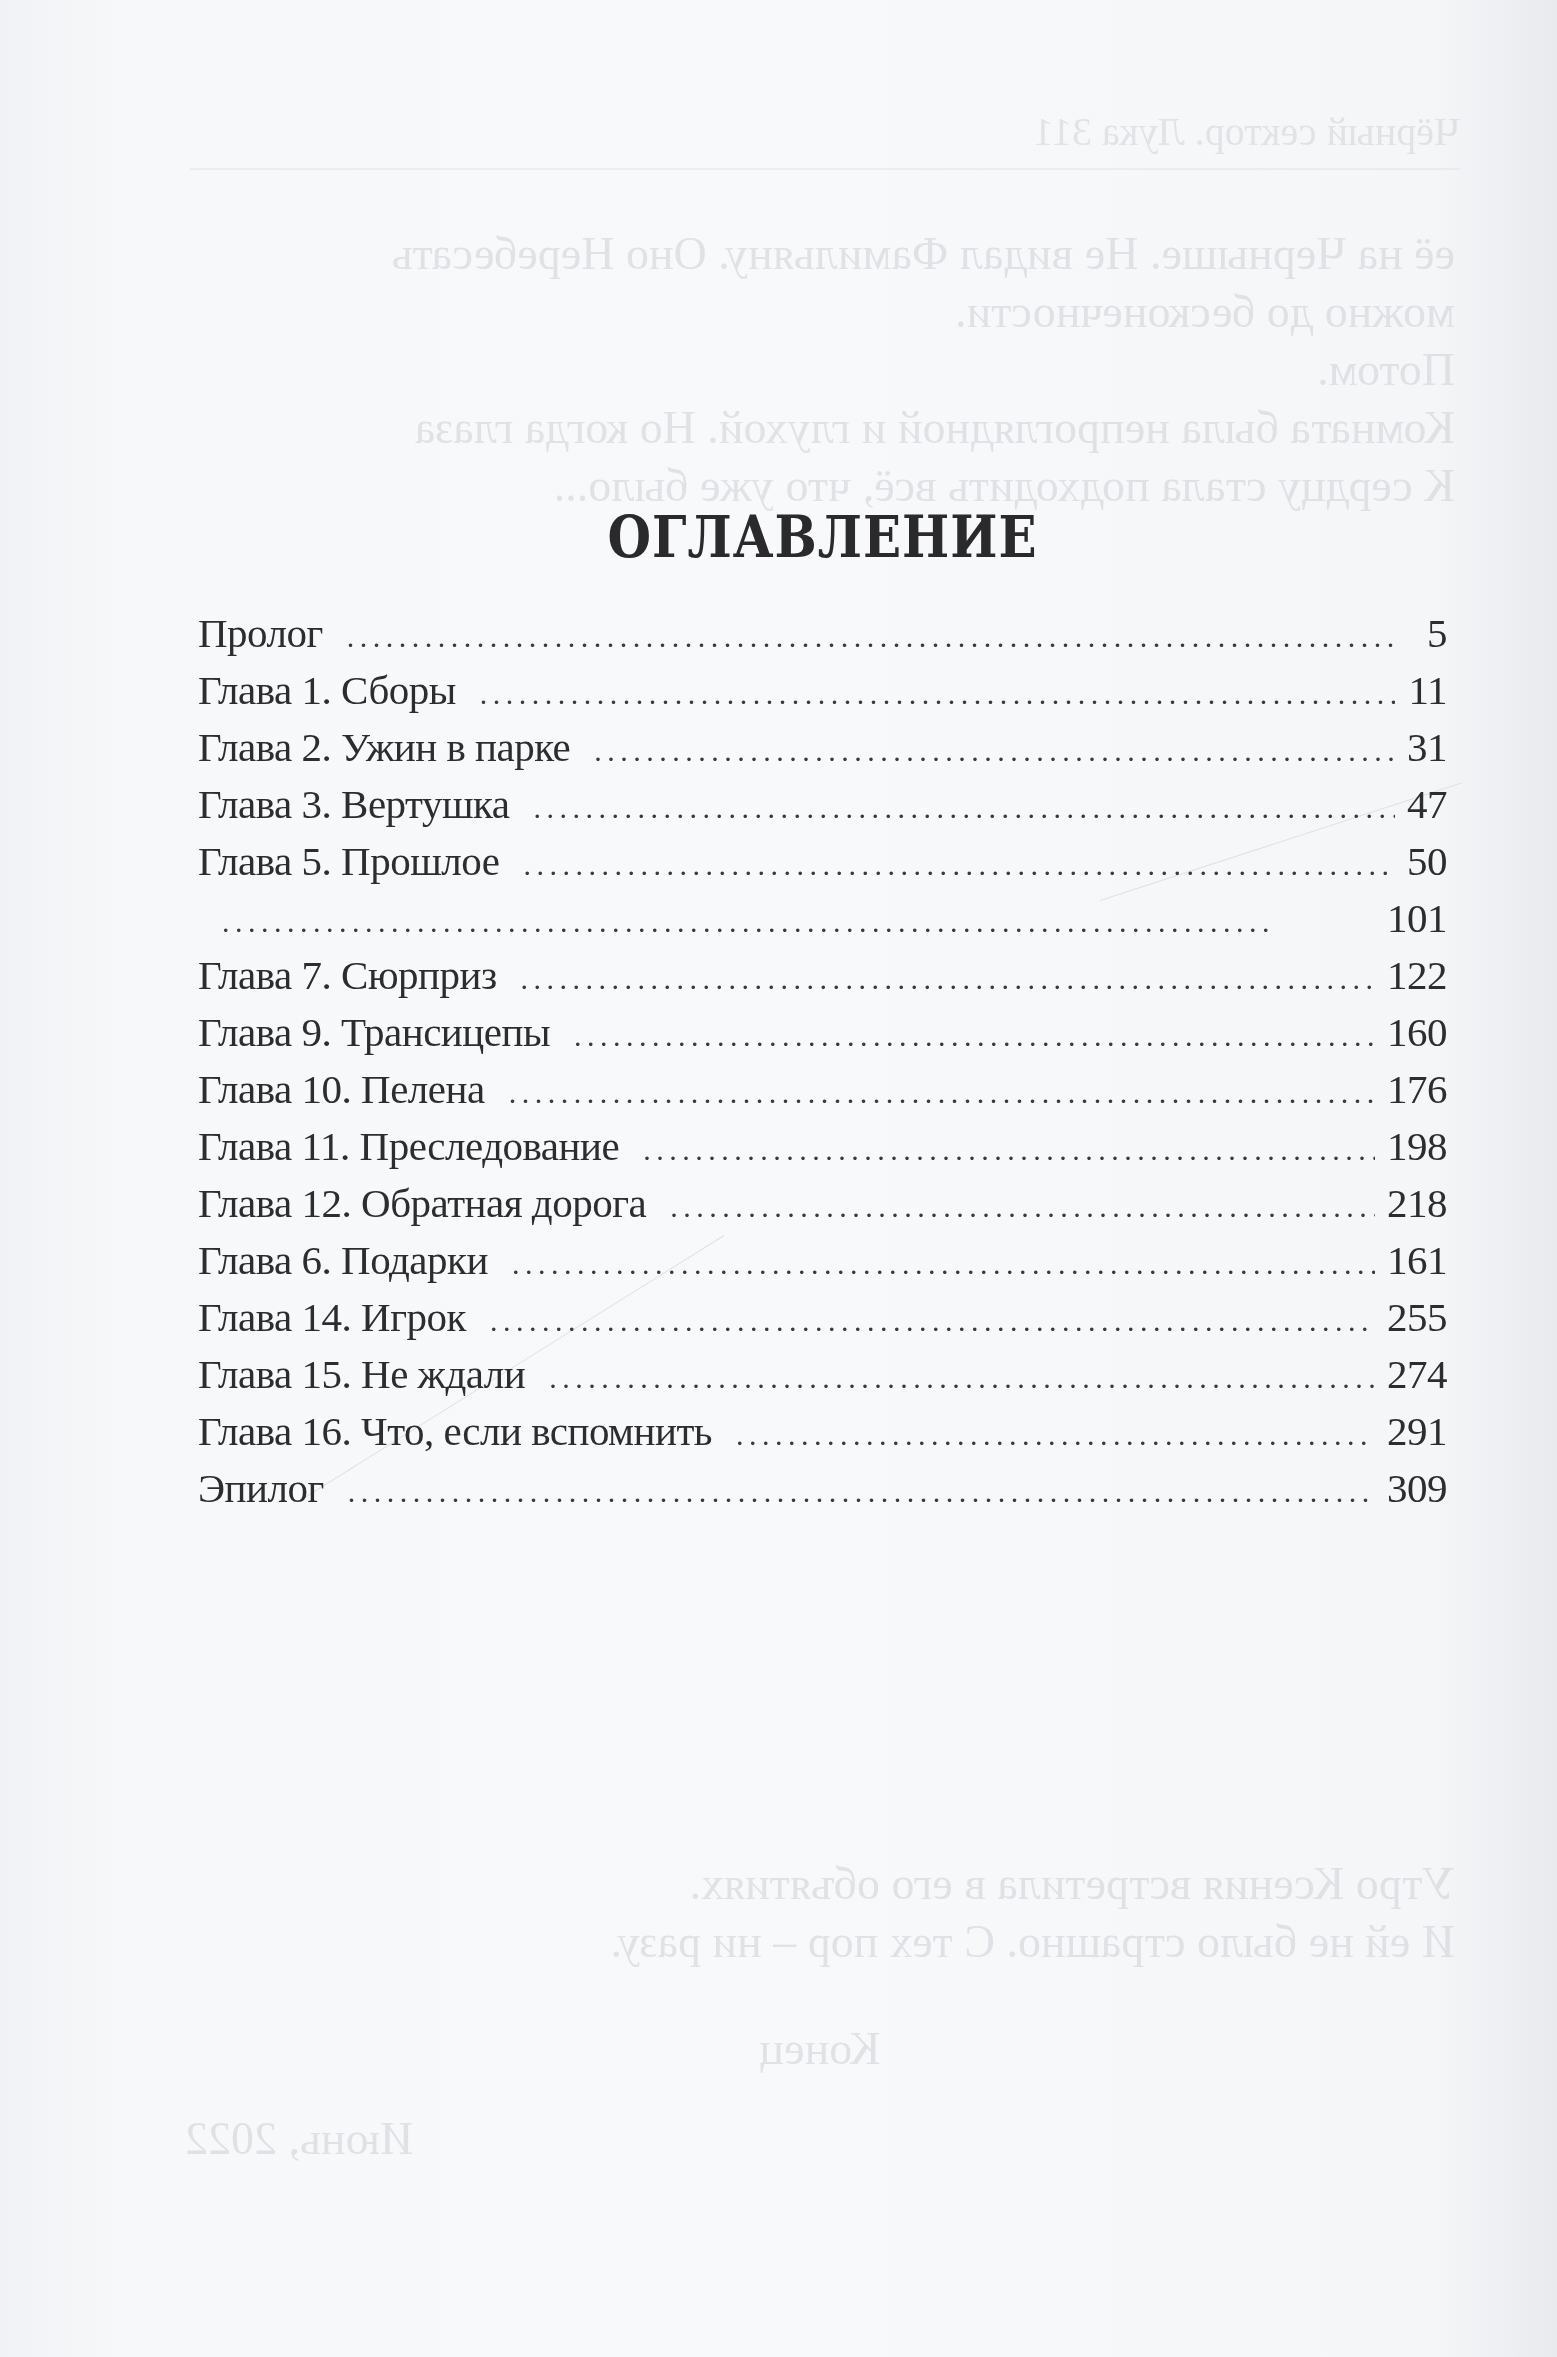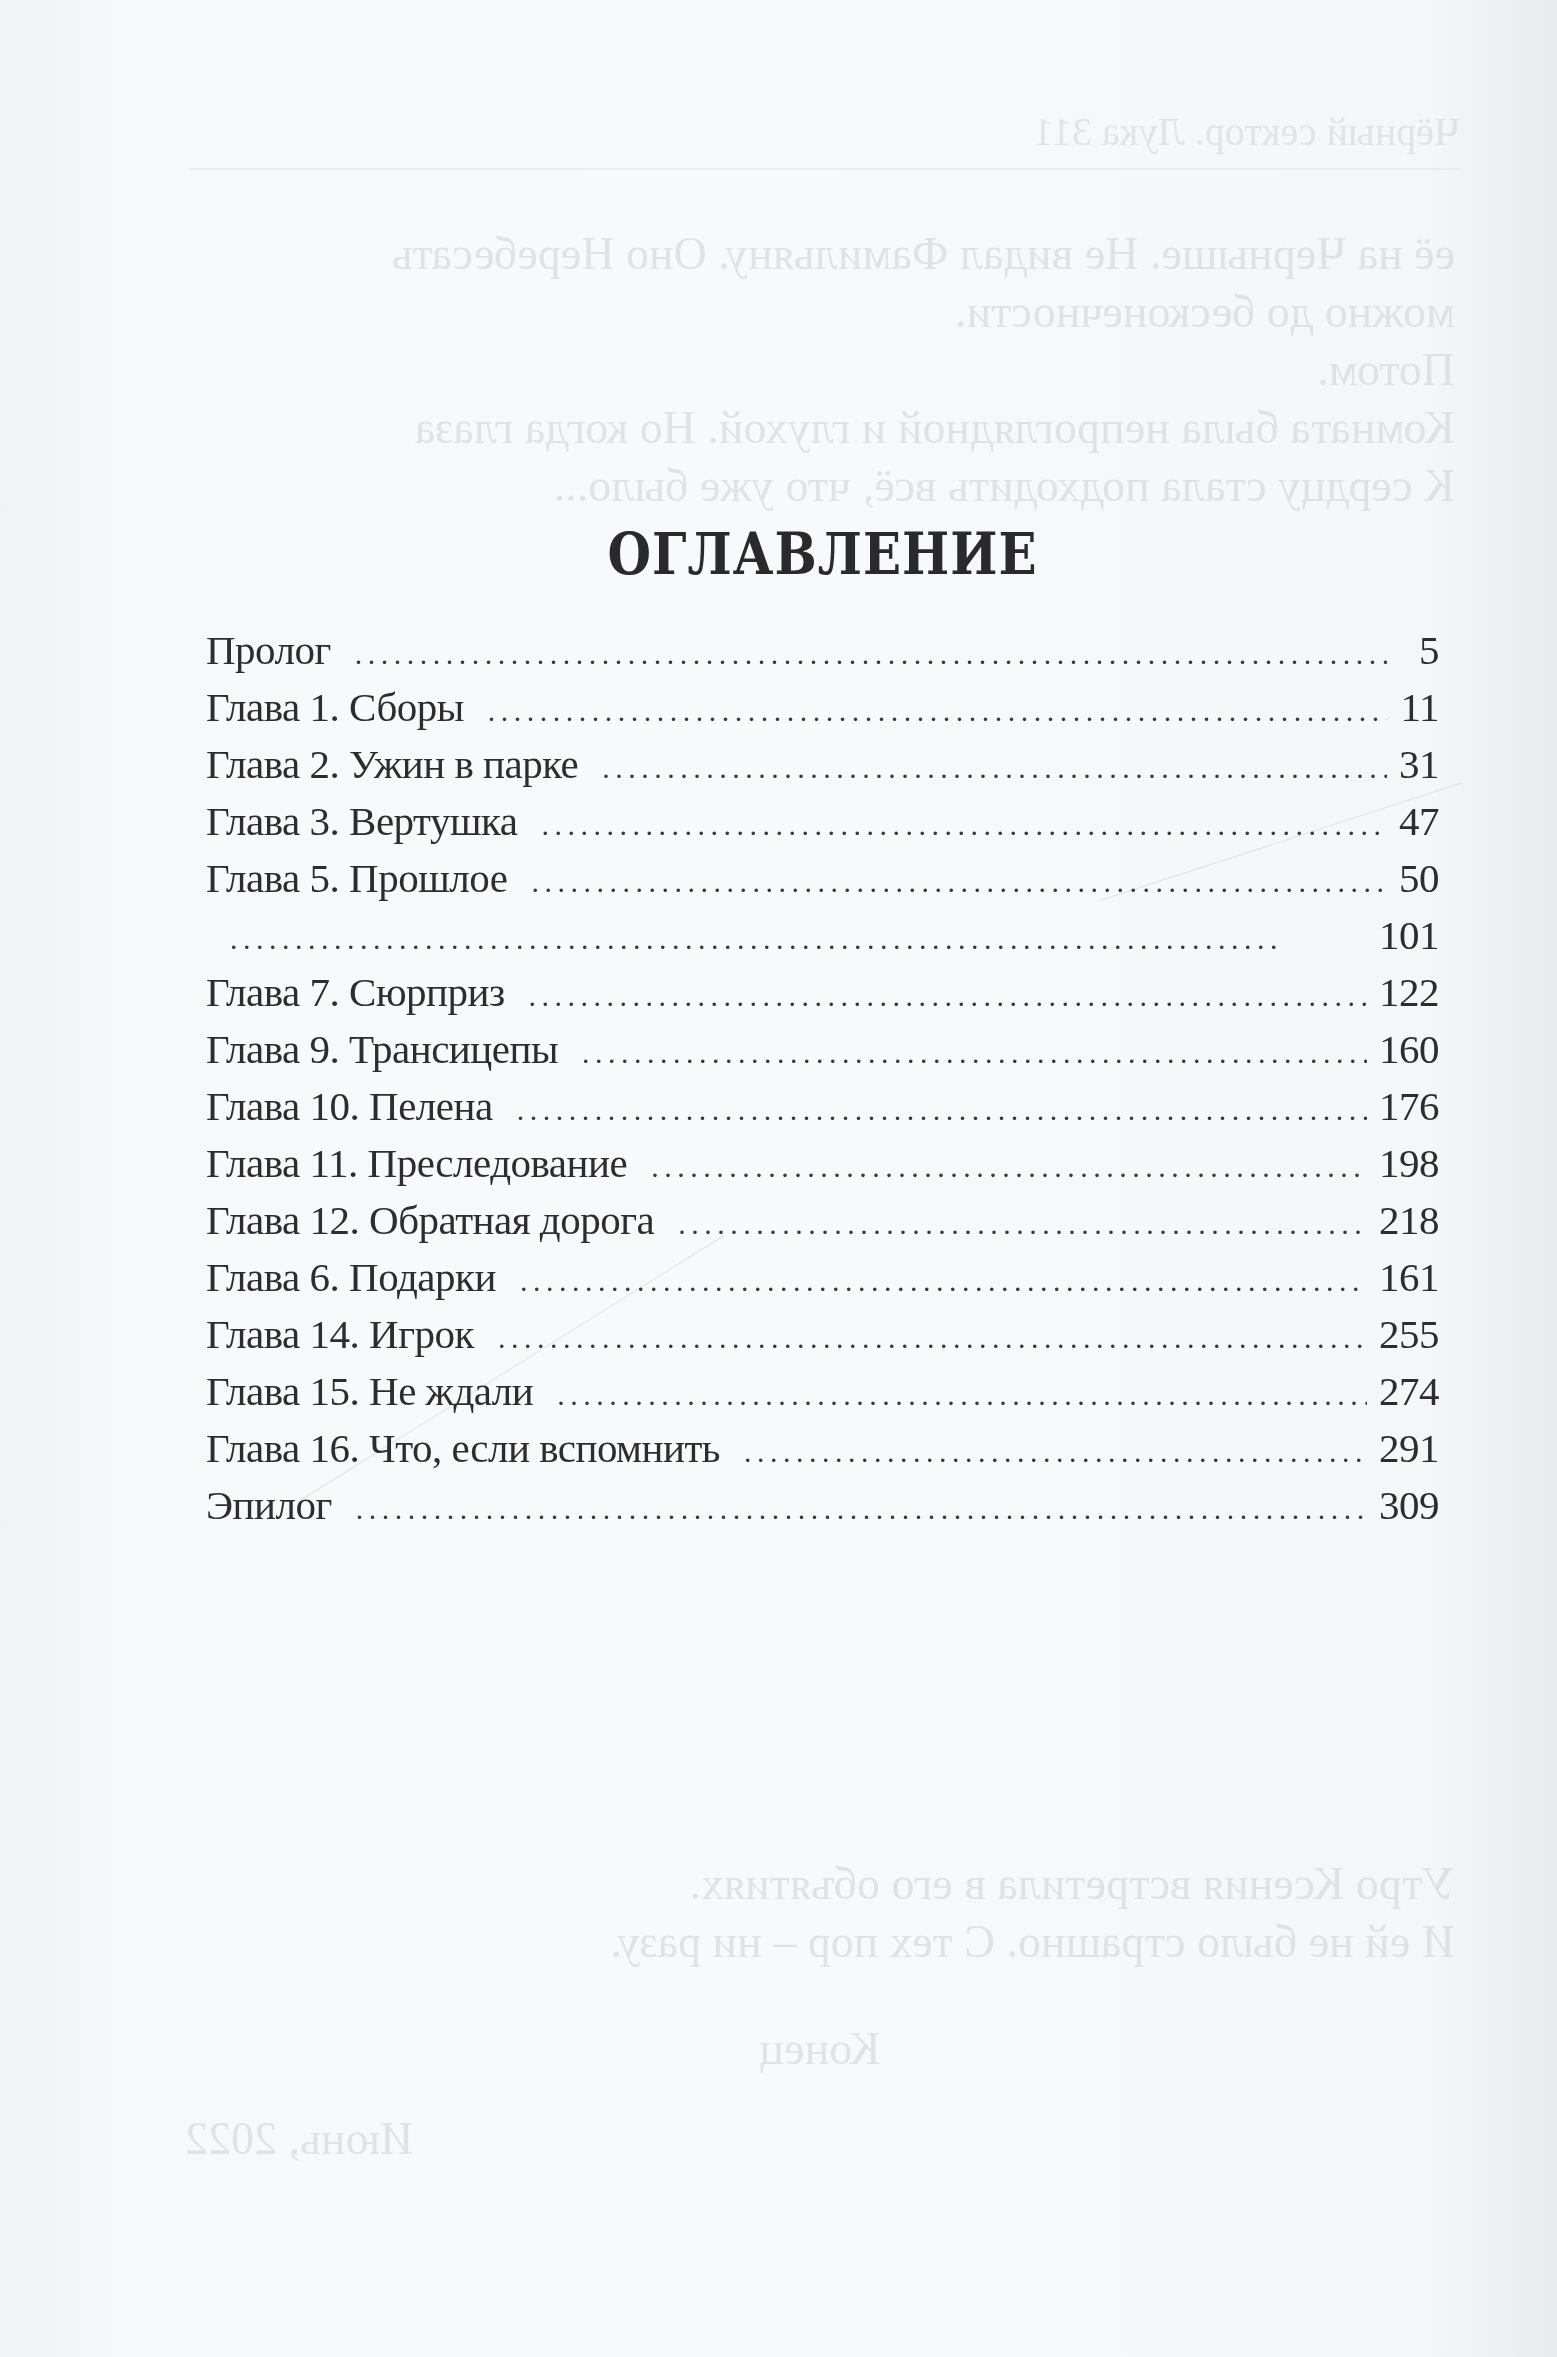--- a/index.html
+++ b/index.html
@@ -42,38 +42,38 @@
       height: 60px;
       border-bottom: 2px solid #e3e5e9;
       color: #d4d6db;
       font-size: 40px;
       transform: scaleX(-1);
       opacity: 0.6;
     }
     .toc {
       position: absolute;
       left: 190px;
-      top: 524px;
+      top: 507px;
       width: 1265px;
     }
     .toc-title {
       text-align: center;
       font-family: "DejaVu Serif", serif;
       font-weight: bold;
       font-size: 50px;
       letter-spacing: 1px;
       color: #2a2a2c;
       margin: 0 0 38px 0;
       height: 60px;
       line-height: 60px;
       transform: scaleY(1.15);
     }
     .toc-list {
       list-style: none;
-      margin: 16px;
+      margin: 8px;
       padding: 0;
     }
     .toc-entry {
       display: flex;
       align-items: baseline;
       height: 57px;
       font-size: 41px;
       line-height: 57px;
       color: #2d2d30;
       letter-spacing: -0.5px;

